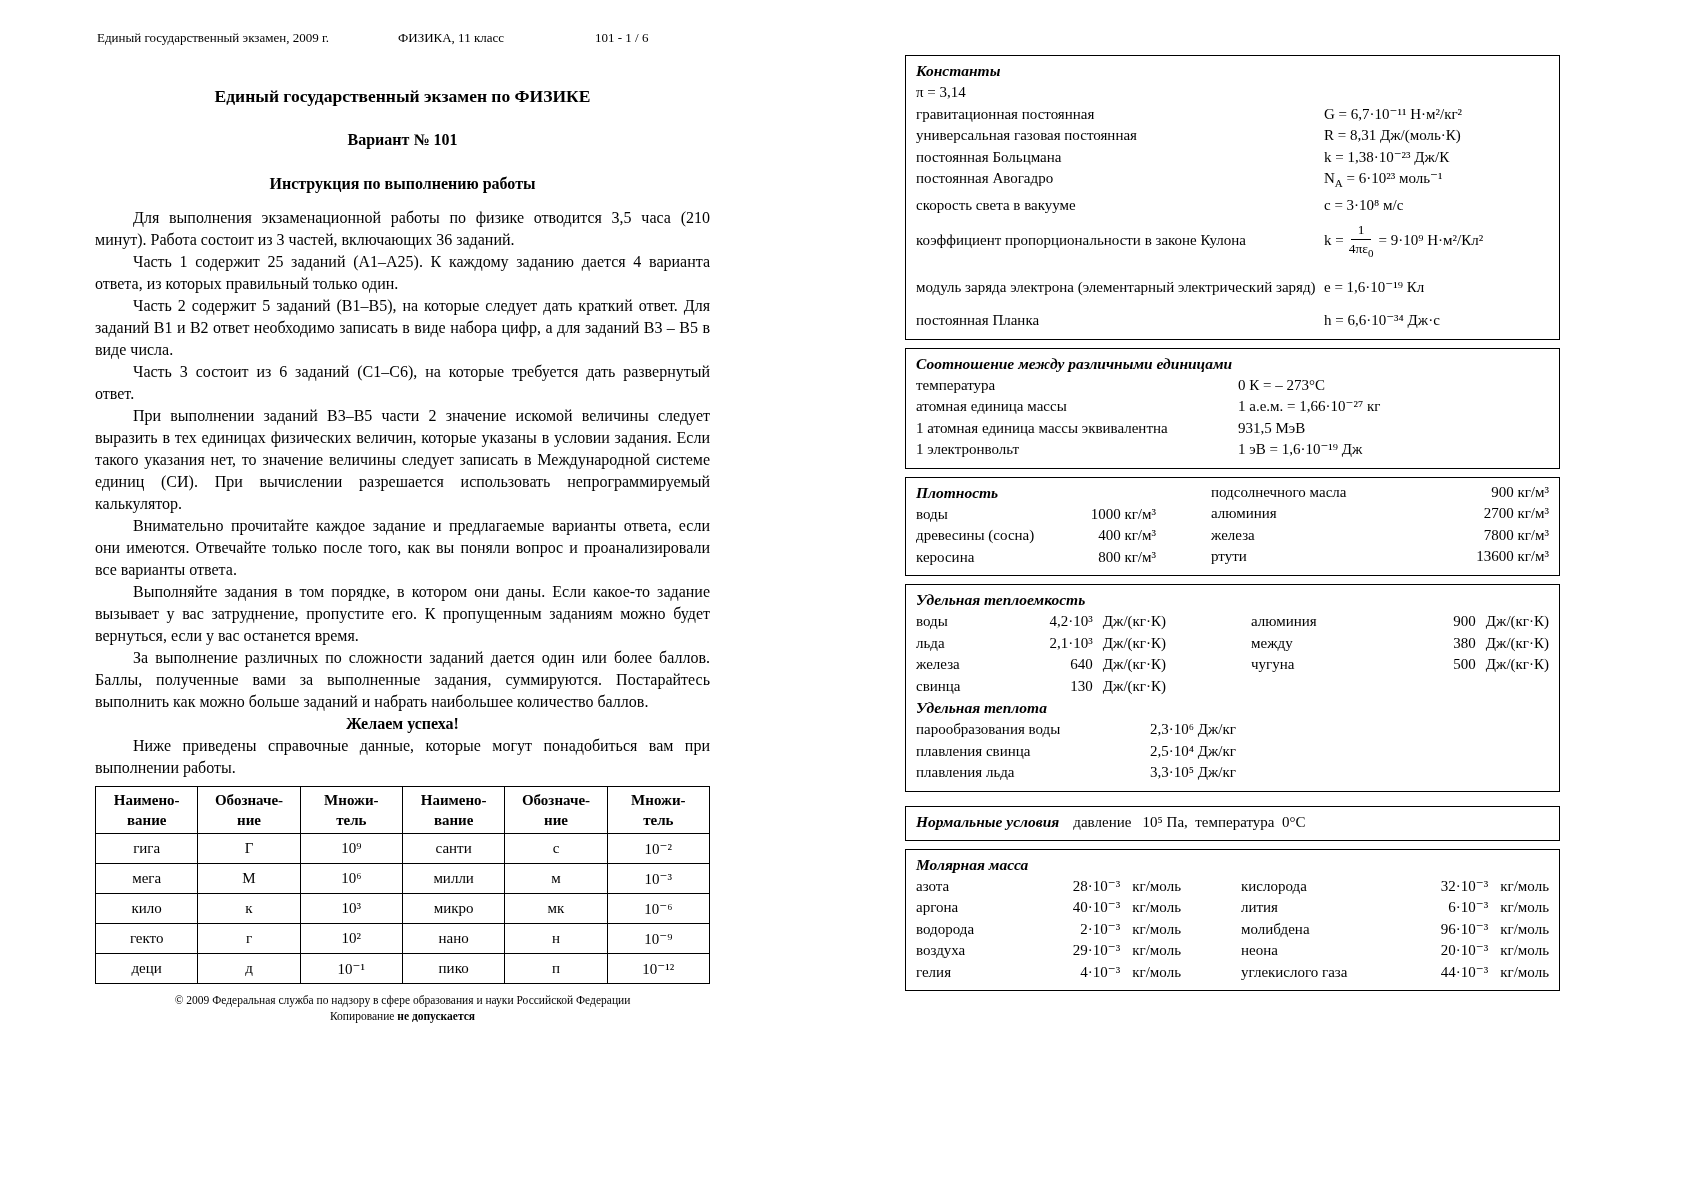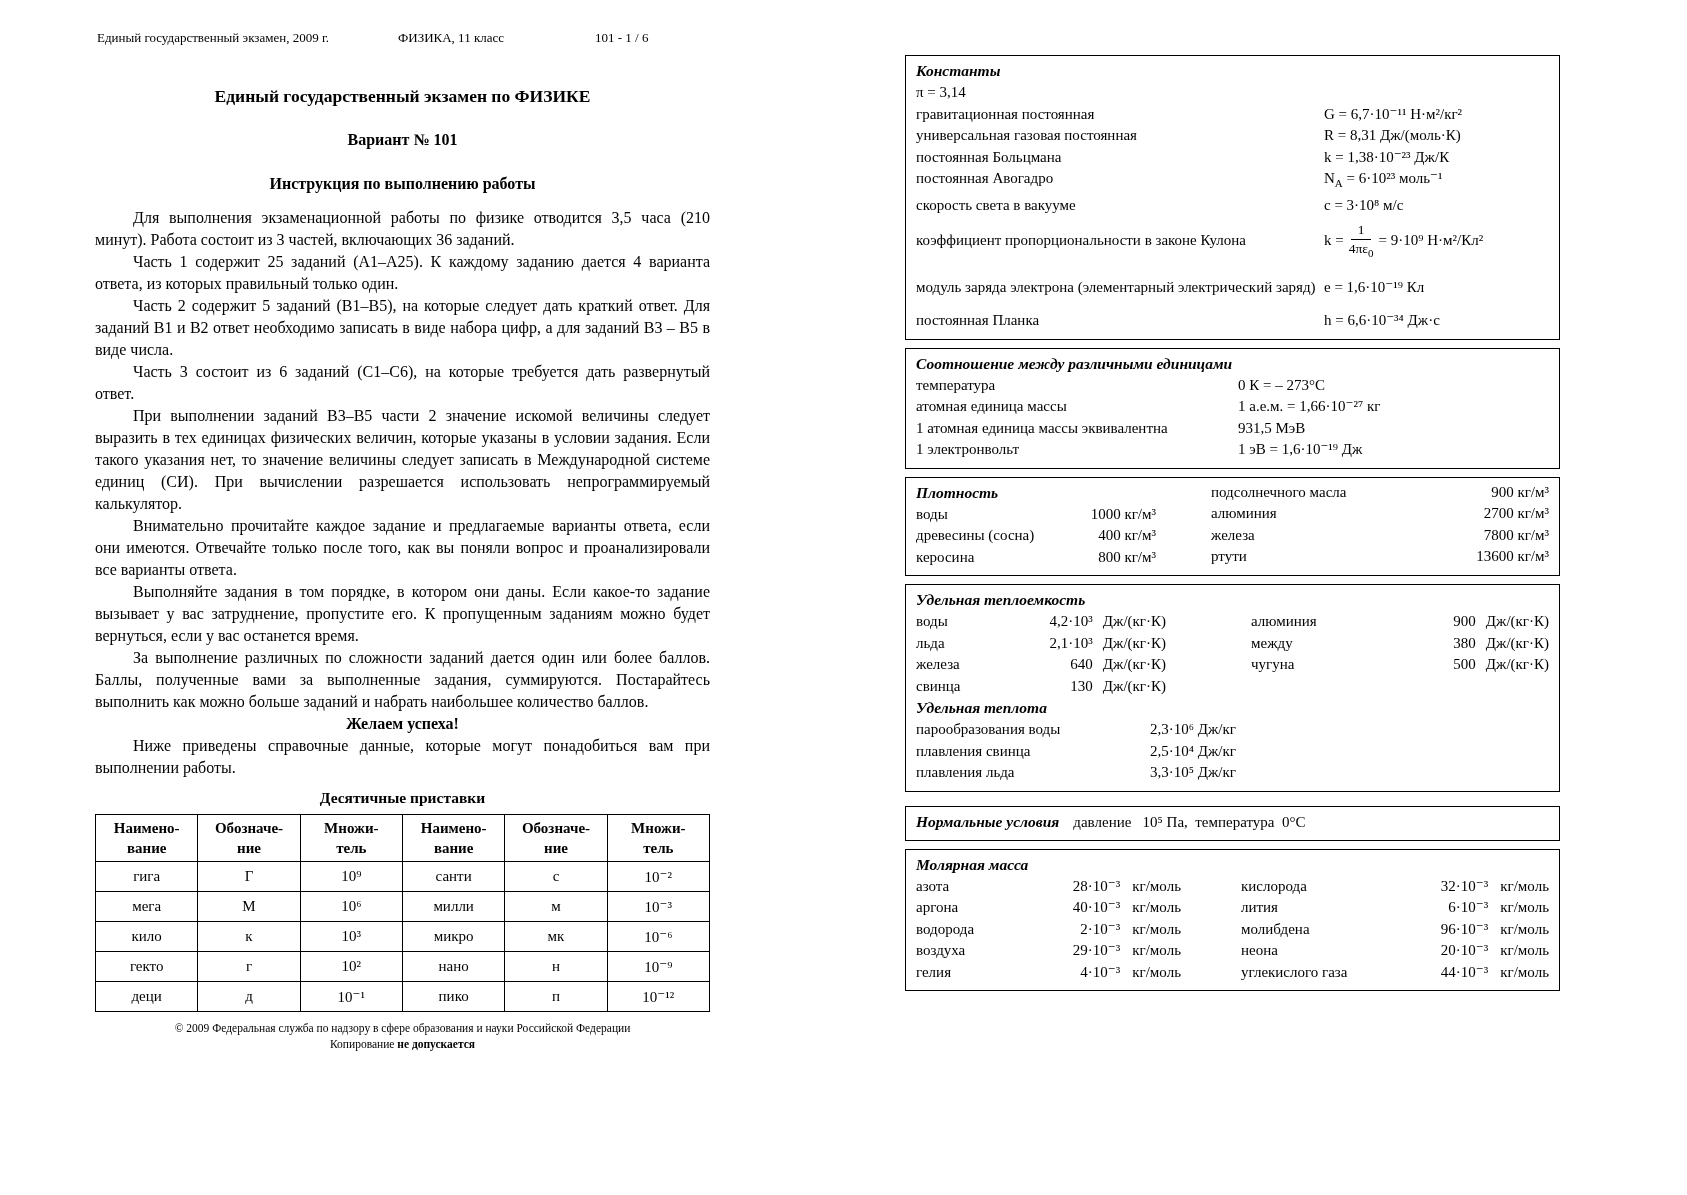--- a/index.html
+++ b/index.html
@@ -108,21 +108,20 @@
     <p class="para">Часть 2 содержит 5 заданий (В1–В5), на которые следует дать краткий ответ. Для заданий В1 и В2 ответ необходимо записать в виде набора цифр, а для заданий В3 – В5 в виде числа.</p>
     <p class="para">Часть 3 состоит из 6 заданий (С1–С6), на которые требуется дать развернутый ответ.</p>
     <p class="para">При выполнении заданий В3–В5 части 2 значение искомой величины следует выразить в тех единицах физических величин, которые указаны в условии задания. Если такого указания нет, то значение величины следует записать в Международной системе единиц (СИ). При вычислении разрешается использовать непрограммируемый калькулятор.</p>
     <p class="para">Внимательно прочитайте каждое задание и предлагаемые  варианты ответа, если они имеются. Отвечайте только после того, как вы поняли вопрос и проанализировали все варианты ответа.</p>
     <p class="para">Выполняйте задания в том порядке, в котором они даны. Если какое-то задание вызывает у вас затруднение, пропустите его. К пропущенным заданиям можно будет вернуться, если у вас останется время.</p>
     <p class="para">За выполнение различных по сложности заданий дается один или более баллов. Баллы, полученные вами за выполненные задания, суммируются. Постарайтесь выполнить как можно больше заданий и набрать наибольшее количество баллов.</p>
 
     <div class="wish">Желаем успеха!</div>
     <p class="para">Ниже приведены справочные данные, которые могут понадобиться вам при выполнении работы.</p>
 
-    <div class="table-title">Десятичные приставки</div>
     <table class="prefix-table">
       <tbody>
           <tr>
         <th>Наимено-
 вание</th>
         <th>Обозначе-
 ние</th>
         <th>Множи-
 тель</th>
         <th>Наимено-

